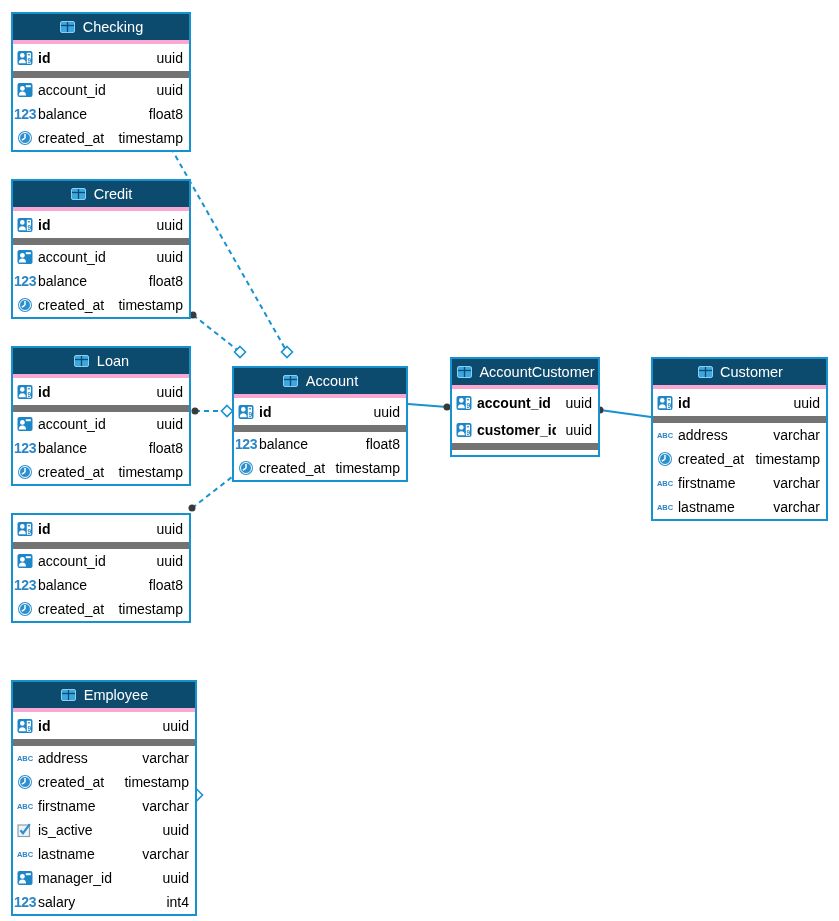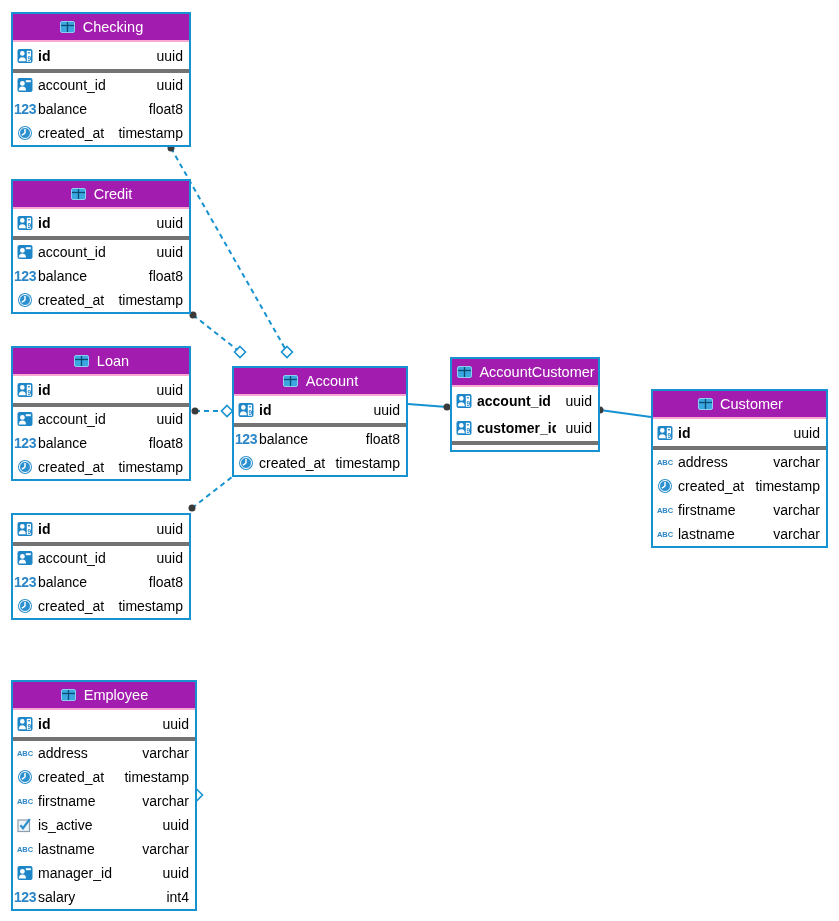--- a/index.html
+++ b/index.html
@@ -6,26 +6,26 @@
   #canvas{
     position:relative;width:839px;height:921px;background:#ffffff;
     font-family:"Liberation Sans",sans-serif;overflow:hidden;
   }
   #wires{position:absolute;left:0;top:0;width:839px;height:921px;}
   .erd-table{
     position:absolute;box-sizing:border-box;background:#ffffff;
     border:2px solid #1792d1;z-index:2;
   }
   .erd-header{
-    background:#a21caf;color:#ffffff;height:26px;display:flex;
+    background:#0c4a6e;color:#ffffff;height:26px;display:flex;
     align-items:center;justify-content:center;gap:6px;
-    font-size:14.5px;border-bottom:2px solid #f9a8d4;
+    font-size:14.5px;border-bottom:4px solid #f9a8d4;
     cursor:default;white-space:nowrap;
   }
-  .erd-keys{border-bottom:4px solid #737373;}
+  .erd-keys{border-bottom:7px solid #737373;}
   .erd-keys .erd-row{height:27px;}
   .erd-cols .erd-row{height:24px;}
   .erd-cols.empty{height:5px;}
   .erd-row{
     display:flex;align-items:center;padding:0 6px 0 3px;gap:4px;
     font-size:14px;color:#000;white-space:nowrap;
   }
   .erd-row .col-name{flex:0 1 auto;overflow:hidden;}
   .erd-row .col-type{margin-left:auto;padding-left:6px;}
   .erd-row.bold .col-name{font-weight:bold;}
@@ -492,21 +492,21 @@
               <text x="10.6" y="12.6" font-size="6.5" font-weight="bold" fill="#1d86c8" font-family="sans-serif">9</text>
             </svg>
           </span>
     <span class="col-name">customer_id</span>
     <span class="col-type">uuid</span>
   </div>
 </div>
     <div class="erd-cols empty"></div>
   </div>
 
-  <div class="erd-table" style="left: 651px; top: 357px; width: 177px; margin-top: 32px;">
+  <div class="erd-table" style="left: 651px; top: 357px; width: 177px;">
     <div class="erd-header">
       <span class="icon">
           <svg width="15" height="12" viewBox="0 0 15 12">
             <rect x="0.5" y="0.5" width="14" height="11" rx="1.5" fill="#3aa7e0" stroke="#8ecdef" stroke-width="1"></rect>
             <line x1="1" y1="4.5" x2="14" y2="4.5" stroke="#0b4a72" stroke-width="1.3"></line>
             <line x1="7.5" y1="1" x2="7.5" y2="11" stroke="#0b4a72" stroke-width="1.3"></line>
           </svg>
         </span>
       <span class="erd-title">Customer</span>
     </div>

